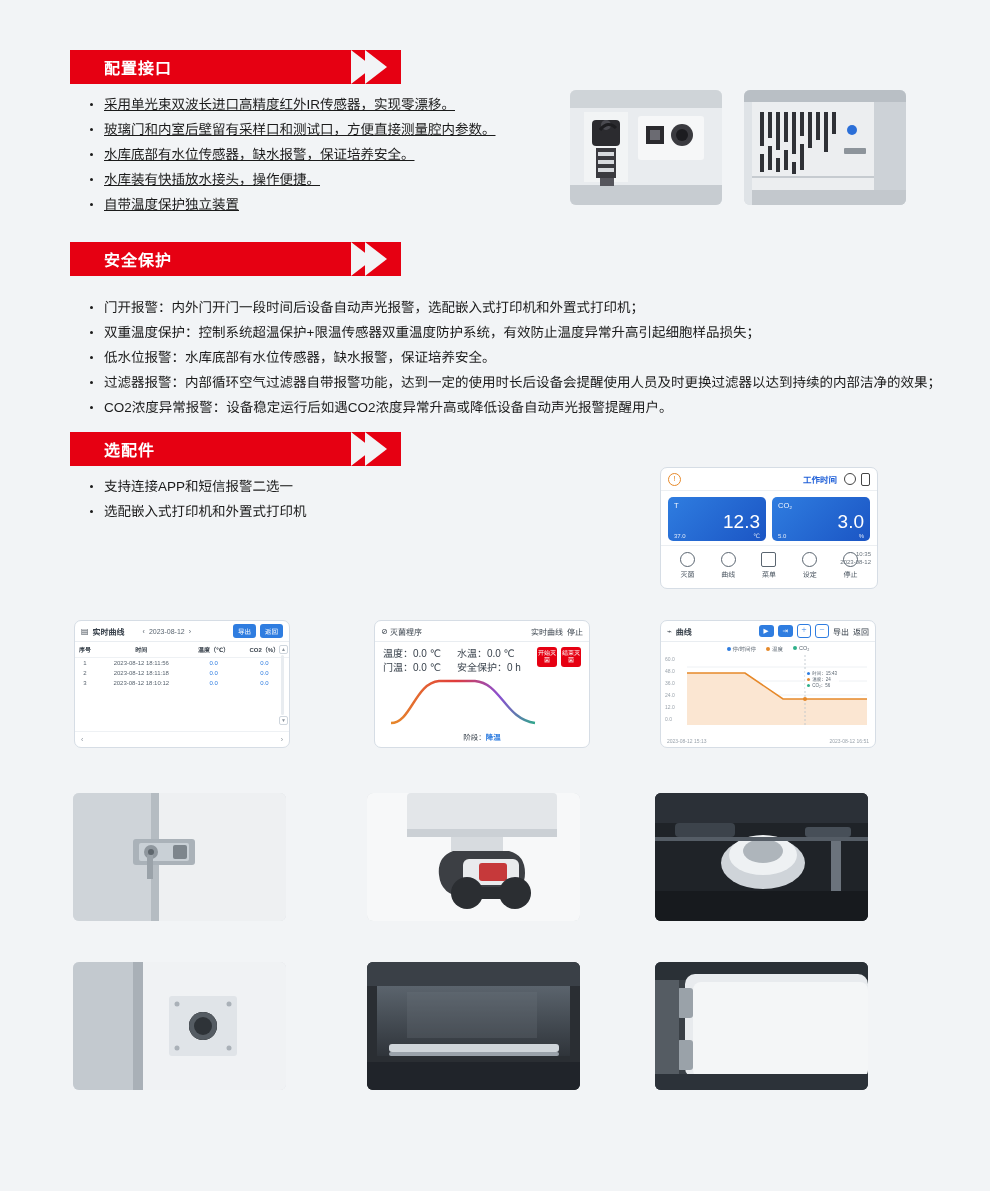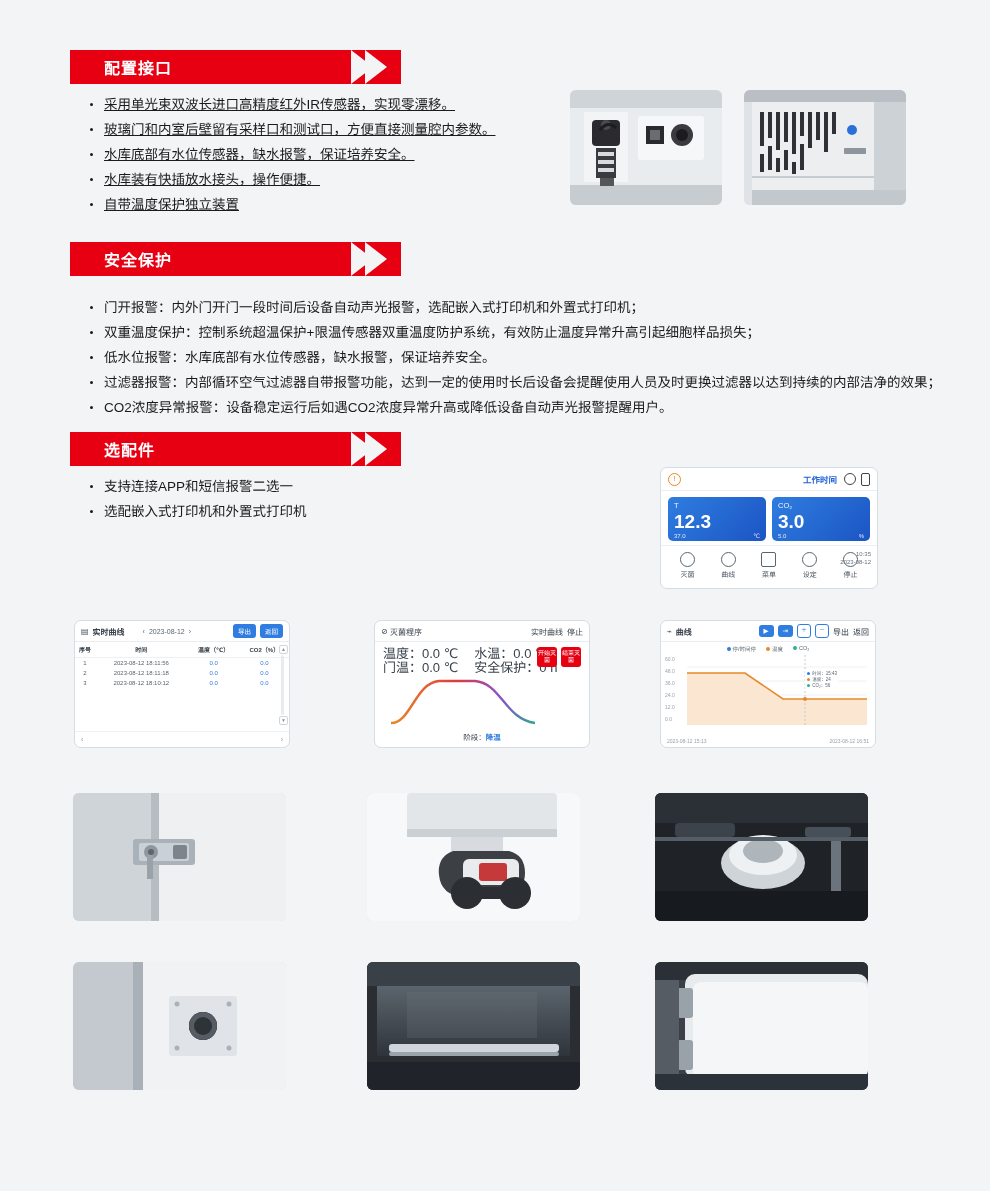--- a/index.html
+++ b/index.html
@@ -70,21 +70,21 @@
   .ctrl{width:216px;height:120px;padding:0;}
   .ctrl .top{display:flex;align-items:center;height:22px;padding:0 7px;border-bottom:1px solid #eceff2;}
   .ctrl .warn{width:11px;height:11px;border:1.2px solid #e6892a;border-radius:50%;color:#e6892a;font-size:8px;line-height:10px;text-align:center;}
   .ctrl .alarm-txt{margin-left:auto;color:#2060d8;font-size:8.5px;font-weight:bold;}
   .ctrl .ico-r{margin-left:7px;display:flex;gap:5px;align-items:center;}
   .ctrl .ico-r .c{width:10px;height:10px;border:1.2px solid #444;border-radius:50%;}
   .ctrl .ico-r .b{width:7px;height:11px;border:1.2px solid #444;border-radius:2px;}
   .ctrl .cards{display:flex;gap:6px;padding:6px 7px 4px;}
   .ctrl .card{flex:1;background:linear-gradient(135deg,#2f7de0,#1b55c4);border-radius:5px;color:#fff;padding:4px 6px 3px;position:relative;height:44px;box-sizing:border-box;}
   .ctrl .card .lab{font-size:7.5px;opacity:.95;}
-  .ctrl .card .val{font-size:19px;font-weight:bold;text-align:left;line-height:24px;}
+  .ctrl .card .val{font-size:19px;font-weight:normal;text-align:right;line-height:24px;}
   .ctrl .card .sub{position:absolute;left:6px;bottom:2px;font-size:6px;opacity:.85;}
   .ctrl .card .unit{position:absolute;right:6px;bottom:2px;font-size:6px;opacity:.85;}
   .ctrl .navbar{display:flex;justify-content:space-around;align-items:flex-start;padding:6px 6px 0;border-top:1px solid #eceff2;position:relative;}
   .ctrl .nav{display:flex;flex-direction:column;align-items:center;gap:2px;color:#4a5560;font-size:7px;}
   .ctrl .nav .gi{width:13px;height:13px;border:1.2px solid #5a6570;border-radius:50%;}
   .ctrl .nav .gi.sq{border-radius:2px;}
   .ctrl .clock{position:absolute;right:6px;top:4px;text-align:right;color:#6a737c;font-size:6px;line-height:8px;}
 
   
   .hist{width:214px;height:126px;}
@@ -101,21 +101,21 @@
   .hist .foot{position:absolute;bottom:0;left:0;right:0;height:16px;border-top:1px solid #eef1f4;display:flex;align-items:center;justify-content:space-between;padding:0 6px;box-sizing:border-box;font-size:7px;color:#8a939c;}
   .hist .scroll{position:absolute;right:3px;top:24px;width:7px;height:80px;}
   .hist .scroll .bar{width:7px;height:7px;border:1px solid #cfd6dd;border-radius:2px;font-size:5px;text-align:center;line-height:6px;color:#8a939c;}
   .hist .scroll .track{position:absolute;top:10px;bottom:10px;left:2px;width:3px;background:#e8ecf0;border-radius:2px;}
 
   
   .ster{width:214px;height:126px;}
   .ster .hd{display:flex;align-items:center;height:20px;padding:0 6px;border-bottom:1px solid #e9edf1;font-size:8px;color:#39424c;}
   .ster .hd .ttl{font-weight:normal;}
   .ster .hd .btns{margin-left:auto;display:flex;gap:4px;}
-  .ster .rows{padding:5px 8px 0;font-size:13px;color:#39424c;line-height:14px;}
+  .ster .rows{padding:5px 8px 0;font-size:10px;color:#39424c;line-height:14px;}
   .ster .rows .r{display:flex;gap:16px;}
   .ster .redbtns{position:absolute;right:8px;top:26px;display:flex;gap:4px;}
   .ster .redbtn{width:20px;height:20px;background:#e60012;border-radius:3px;color:#fff;font-size:6px;display:flex;align-items:center;justify-content:center;text-align:center;line-height:7px;padding:1px;box-sizing:border-box;}
   .ster .stage{position:absolute;bottom:5px;left:0;right:0;text-align:center;font-size:7.5px;color:#39424c;}
   .ster .stage b{color:#2f7de0;}
 
   
   .curve{width:214px;height:126px;}
   .curve .hd{display:flex;align-items:center;height:20px;padding:0 6px;border-bottom:1px solid #e9edf1;font-size:8px;color:#39424c;gap:4px;}
   .curve .hd .ttl{font-weight:bold;}

